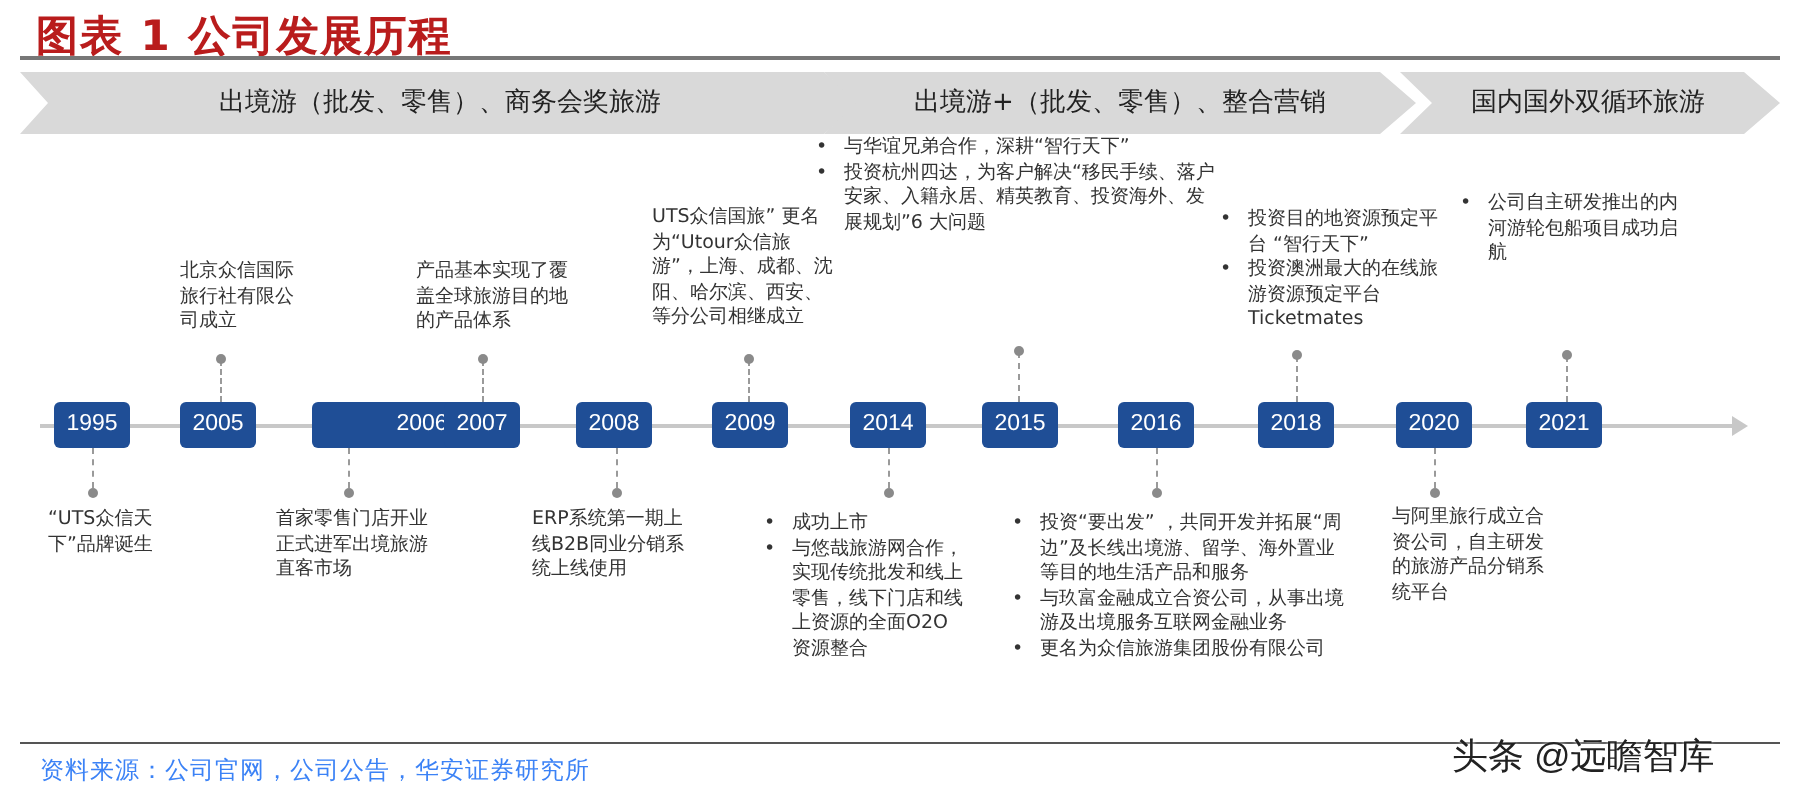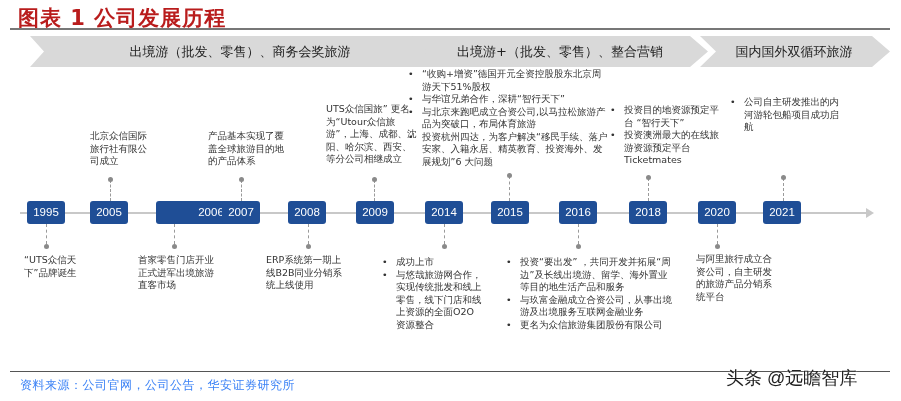--- a/index.html
+++ b/index.html
@@ -25,21 +25,21 @@
   .source { position:absolute; left:20px; top:377px; font-size:12px; color:#3b82f6; letter-spacing:0.5px; }
   .watermark { position:absolute; left:726px; top:366px; font-size:18px; color:#222; font-family:"Liberation Sans", sans-serif;
                text-shadow:0 0 2px #fff; }
 </style>
 </head>
 <body>
 
 <div class="title">图表 1  公司发展历程</div>
 <div class="title-rule"></div>
 
-<div class="phase-bar" style="left:30px;width:420px;">
+<div class="phase-bar" style="left:10px;width:420px;">
   <svg width="420" height="31">
     <polygon points="0,0 402,0 420,15.5 402,31 0,31 14,15.5" fill="#d9d9d9"></polygon>
   </svg>
   <div class="phase-label" style="left:0;width:420px;">出境游（批发、零售）、商务会奖旅游</div>
 </div>
 <div class="phase-bar" style="left:412px;width:296px;">
   <svg width="296" height="31">
     <polygon points="0,0 278,0 296,15.5 278,31 0,31 16,15.5" fill="#d9d9d9"></polygon>
   </svg>
   <div class="phase-label" style="left:8px;width:280px;">出境游+（批发、零售）、整合营销</div>
@@ -97,23 +97,21 @@
   <span>北京众信国际旅行社有限公司成立</span>
 </div>
 <div class="note" style="left:208px;top:130px;width:80px;">
   <span>产品基本实现了覆盖全球旅游目的地的产品体系</span>
 </div>
 <div class="note" style="left:326px;top:103px;width:92px;">
   <span>UTS众信国旅” 更名为“Utour众信旅游”，上海、成都、沈阳、哈尔滨、西安、等分公司相继成立</span>
 </div>
 <div class="note" style="left:408px;top:68px;width:200px;">
   <ul>
-    <li>“收购+增资”德国开元全资控股股东北京周游天下51%股权</li>
     <li>与华谊兄弟合作，深耕“智行天下”</li>
-    <li>与北京来跑吧成立合资公司,以马拉松旅游产品为突破口，布局体育旅游</li>
     <li>投资杭州四达，为客户解决“移民手续、落户安家、入籍永居、精英教育、投资海外、发展规划”6 大问题</li>
   </ul>
 </div>
 <div class="note" style="left:610px;top:104px;width:112px;">
   <ul>
     <li>投资目的地资源预定平台 “智行天下”</li>
     <li>投资澳洲最大的在线旅游资源预定平台Ticketmates</li>
   </ul>
 </div>
 <div class="note" style="left:730px;top:96px;width:110px;">

